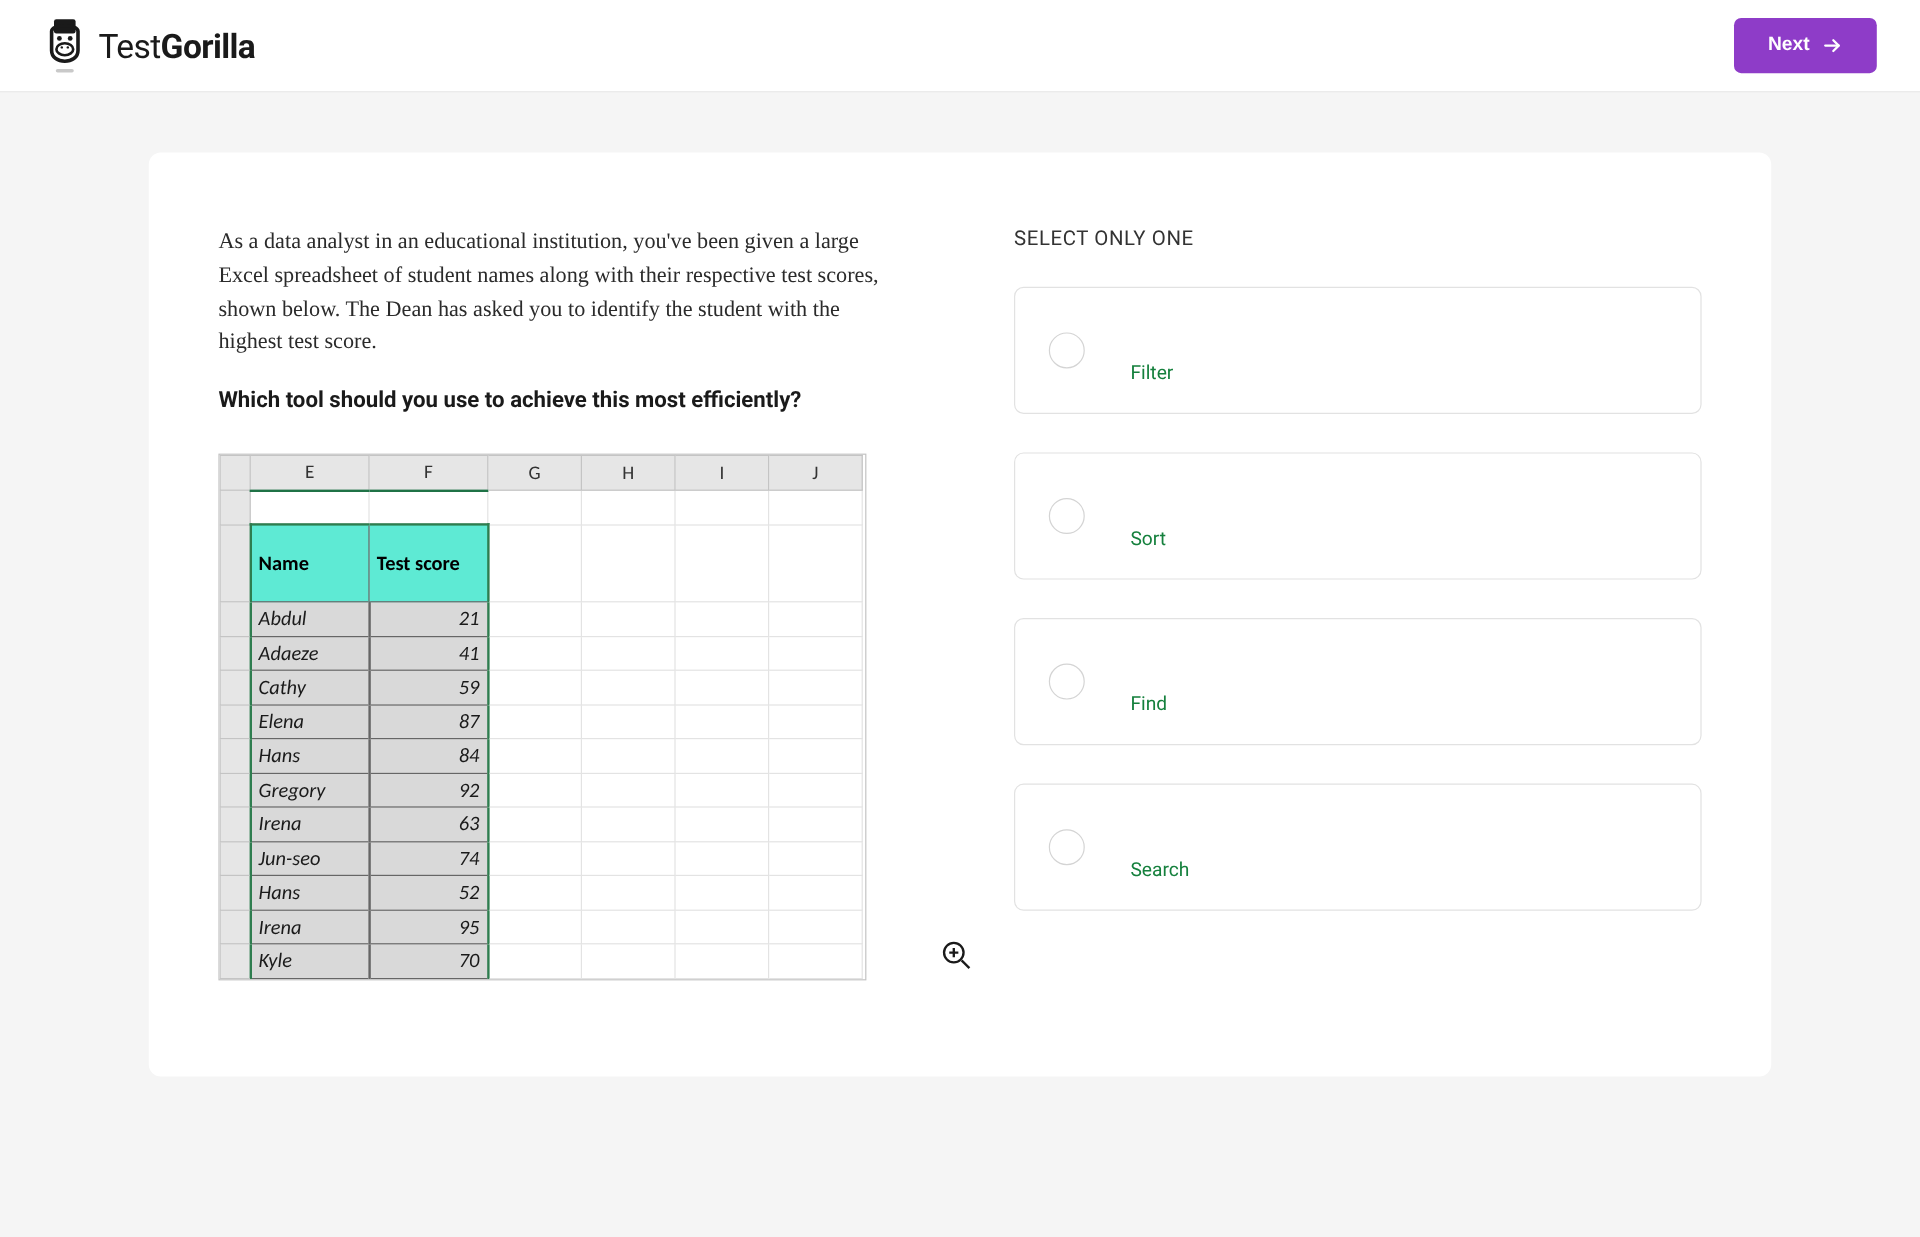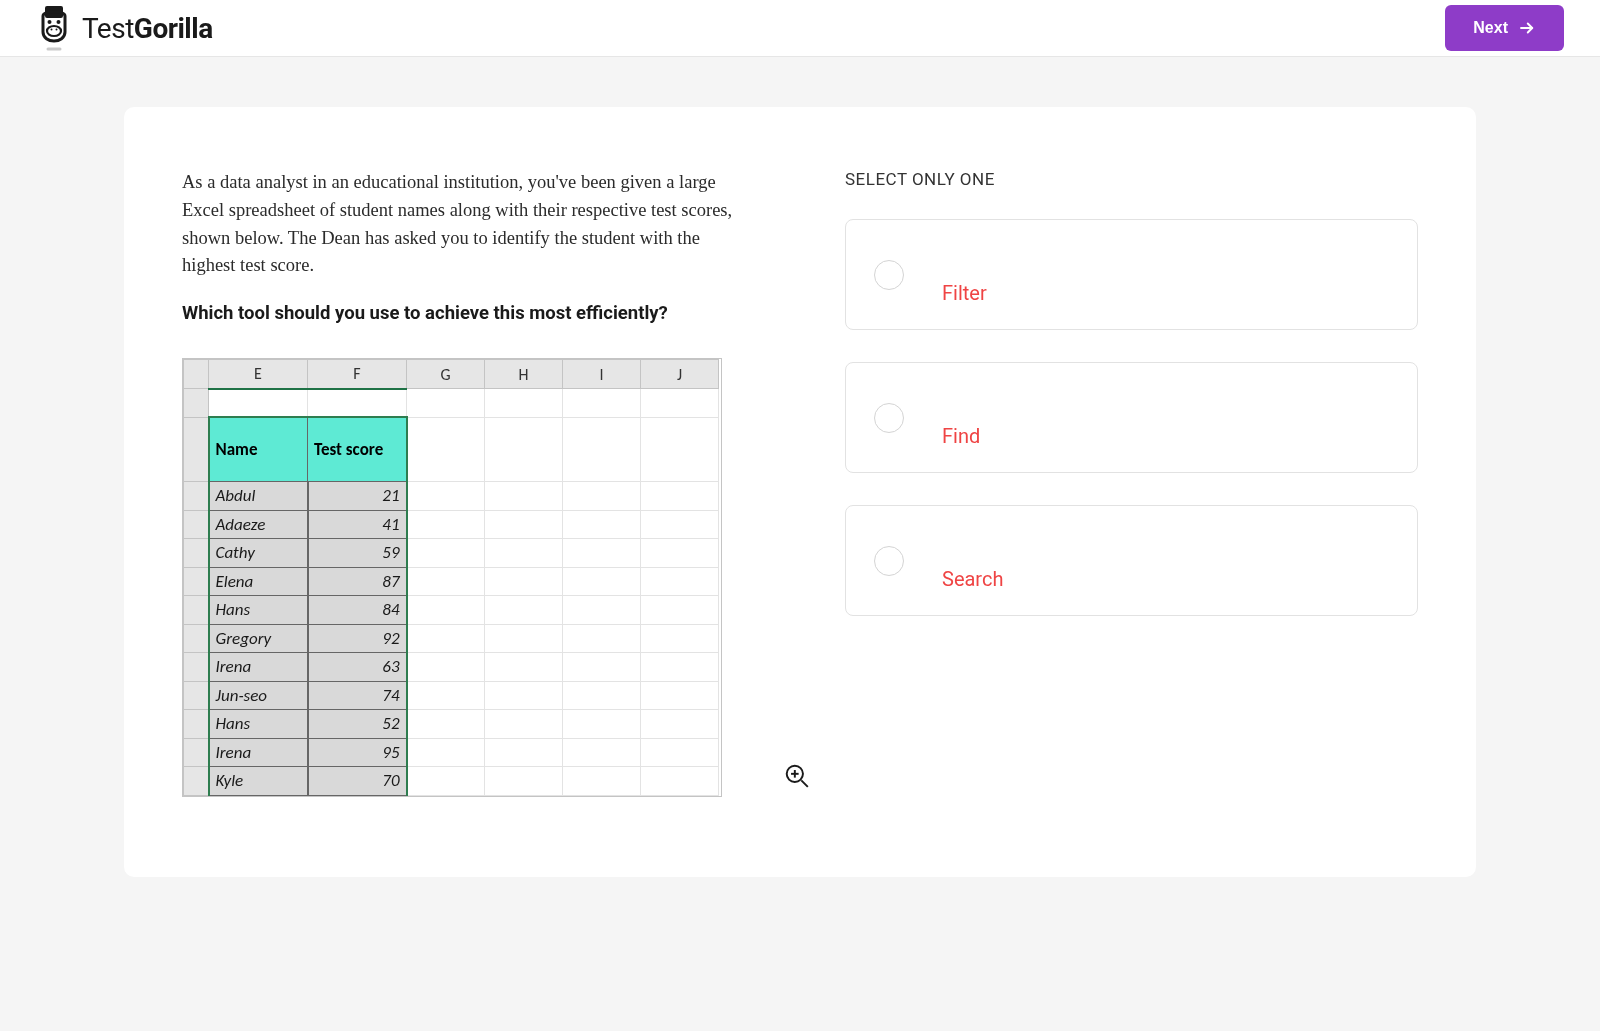--- a/index.html
+++ b/index.html
@@ -6,21 +6,21 @@
   body {
     font-family: -apple-system, BlinkMacSystemFont, "Segoe UI", Roboto, "Helvetica Neue", Arial, sans-serif;
     background: #f5f5f5;
     color: #1a1a1a;
   }
   
   .header {
     display: flex;
     justify-content: space-between;
     align-items: center;
-    padding: 4px 36px;
+    padding: 14px 36px;
     background: #ffffff;
     border-bottom: 1px solid #e6e6e6;
   }
   .logo {
     display: flex;
     align-items: center;
     gap: 10px;
   }
   .logo-text {
     font-size: 28px;
@@ -157,22 +157,22 @@
     cursor: pointer;
     background:#fff;
   }
   .radio {
     width: 30px; height: 30px;
     border: 1.5px solid #d4d4d4;
     border-radius: 50%;
     flex-shrink: 0;
   }
   .option-label {
-    font-size: 20px;
-    color: #ef4444;
+    font-size: 16px;
+    color: #15803d;
     margin-top: 37px;
   }
 </style>
 </head>
 <body>
 
 <header class="header">
   <div class="logo">
     <svg width="36" height="48" viewBox="0 0 36 48">
       <rect x="9" y="2" width="18" height="12" rx="2" fill="#1a1a1a"></rect>
@@ -351,20 +351,24 @@
 
     <div>
       <div class="answers-title">SELECT ONLY ONE</div>
       <div id="options-list">
           <div class="option">
             <span class="radio"></span>
             <span class="option-label">Filter</span>
           </div>
           <div class="option">
             <span class="radio"></span>
+            <span class="option-label">Sort</span>
+          </div>
+          <div class="option">
+            <span class="radio"></span>
             <span class="option-label">Find</span>
           </div>
           <div class="option">
             <span class="radio"></span>
             <span class="option-label">Search</span>
           </div>
         </div>
     </div>
 
   </div>

